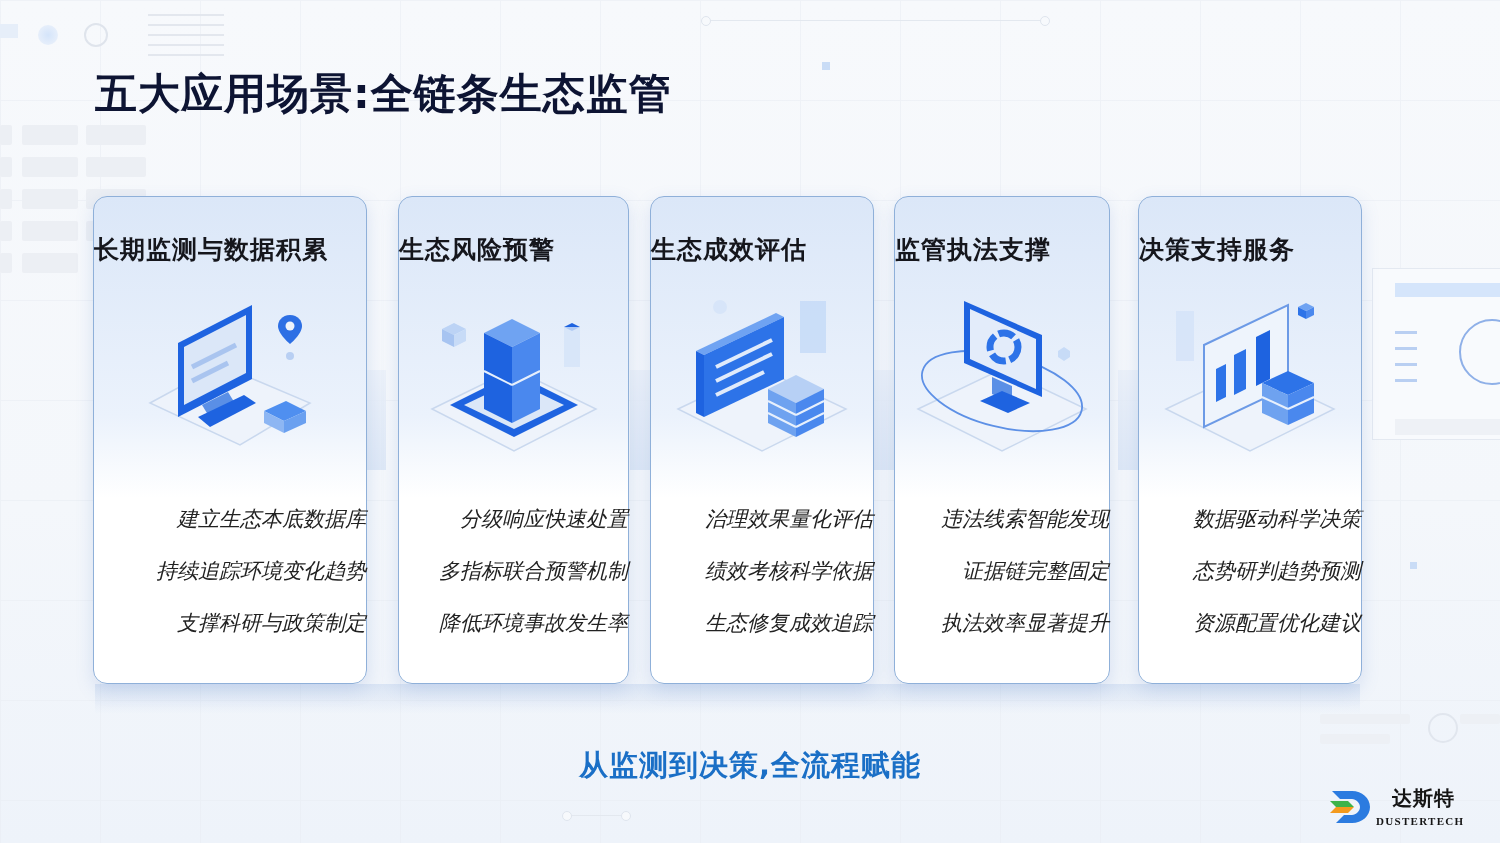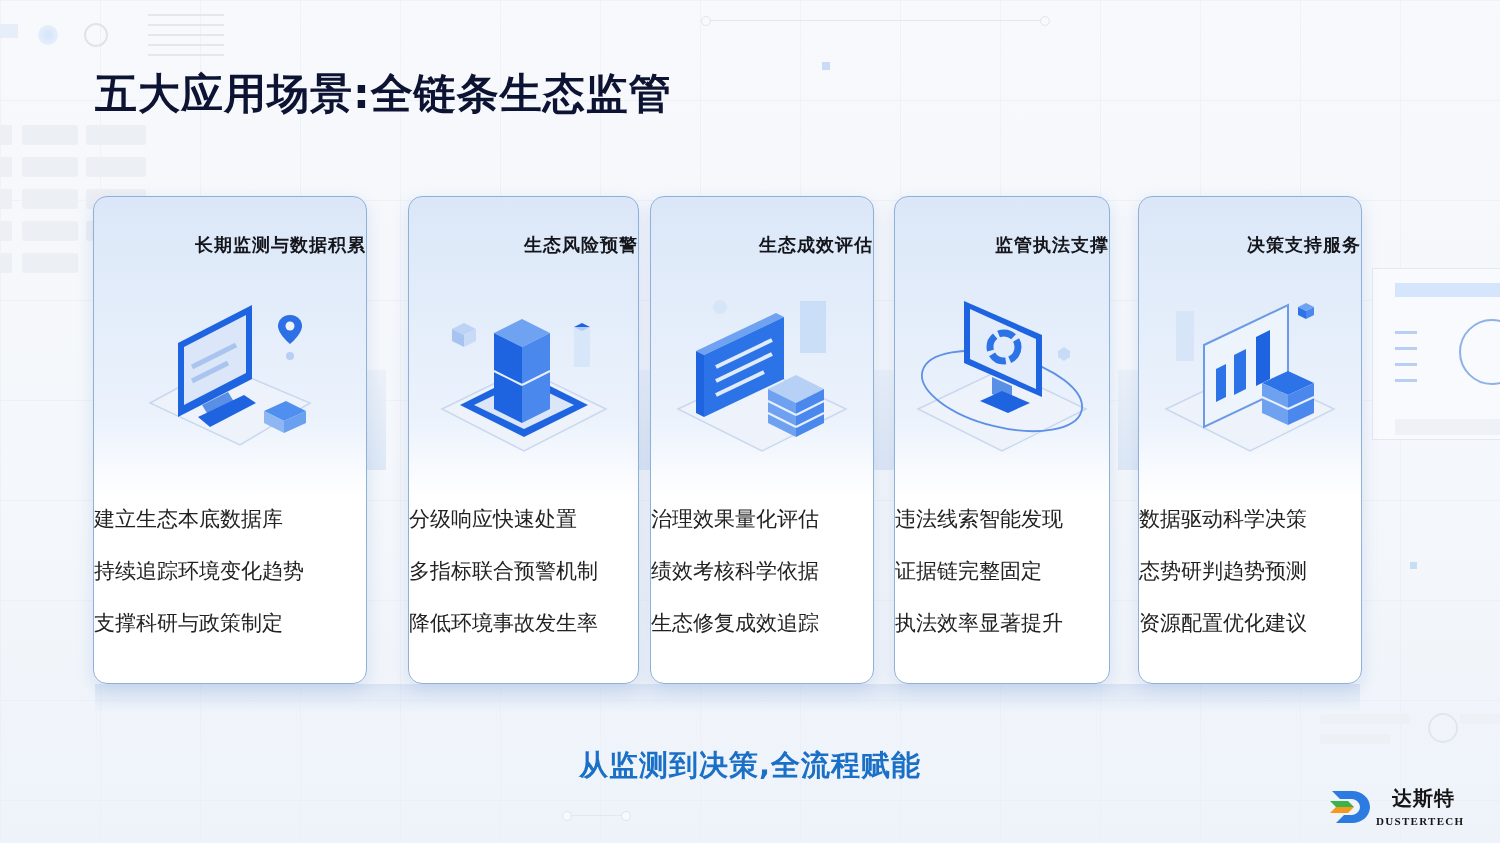--- a/index.html
+++ b/index.html
@@ -26,23 +26,23 @@
   .deco-bottom div{position:absolute;height:10px;background:#edf0f5;border-radius:2px;}
   .deco-ring{left:1428px;top:713px;width:26px;height:26px;border:2px solid #e1e6ee;border-radius:50%;}
   .node-line{position:absolute;height:1px;background:#e3e8ef;}
   .node{position:absolute;width:8px;height:8px;border:1px solid #dfe5ee;border-radius:50%;background:#f7f9fc;}
   .sq{position:absolute;width:8px;height:8px;background:#c9dcf6;}
 
   .title{position:absolute;left:95px;top:66px;font-size:42px;font-weight:bold;color:#0d1433;letter-spacing:1px;margin:0;}
   .card{position:absolute;top:196px;height:488px;border:1.5px solid #8fb0d9;border-radius:14px;
     background:linear-gradient(180deg,#dbe7f8 0%,#ebf2fc 45%,#ffffff 62%,#ffffff 100%);
     box-shadow:0 6px 18px rgba(90,130,200,.18);box-sizing:border-box;}
-  .card-title{position:absolute;left:0;right:0;top:36px;text-align:right;font-size:18px;font-weight:bold;color:#15161c;letter-spacing:1px;}
+  .card-title{position:absolute;left:0;right:0;top:36px;text-align:left;font-size:25px;font-weight:bold;color:#15161c;letter-spacing:1px;}
   .card-illus{position:absolute;left:50%;top:96px;width:180px;height:170px;transform:translateX(-50%);}
-  .card-items{position:absolute;left:0;right:0;top:296px;text-align:left;}
+  .card-items{position:absolute;left:0;right:0;top:296px;text-align:right;font-style:italic;}
   .card-item{font-size:21px;color:#222;line-height:52px;height:52px;}
   .shadow-bar{position:absolute;top:684px;left:95px;width:1265px;height:30px;background:linear-gradient(180deg,rgba(150,180,225,.25),rgba(150,180,225,0));}
   .connector{position:absolute;top:370px;width:20px;height:100px;background:linear-gradient(180deg,#eaf0f9,#d8e4f5);opacity:.8;}
 
   .tagline{position:absolute;left:0;width:1500px;top:746px;text-align:center;font-size:29px;font-weight:bold;color:#1a6fc6;letter-spacing:1px;}
   .logo{position:absolute;left:1328px;top:785px;width:150px;height:44px;}
   .logo-cn{position:absolute;left:64px;top:0px;font-size:20px;font-weight:bold;color:#151515;letter-spacing:1px;}
   .logo-en{position:absolute;left:48px;top:30px;font-size:11px;font-weight:bold;color:#151515;letter-spacing:1.3px;font-family:Liberation Serif, serif;}
 </style>
 </head>
@@ -129,21 +129,21 @@
       <circle cx="150" cy="63" r="4" fill="#b8cff3"></circle>
     </svg>
   </div>
   <div class="card-items">
     <div class="card-item">建立生态本底数据库</div>
     <div class="card-item">持续追踪环境变化趋势</div>
     <div class="card-item">支撑科研与政策制定</div>
   </div>
 </div>
 
-<div class="card" style="left:408px;width:231px">
+<div class="card" style="left:398px;width:231px">
   <div class="card-title">生态风险预警</div>
   <div class="card-illus">
     <svg viewBox="0 0 180 170" width="180" height="170">
       <polygon points="8,116 90,76 172,116 90,158" fill="#eef3fb" stroke="#c9d8ee" stroke-width="1.5"></polygon>
       <polygon points="26,112 90,80 154,112 90,144" fill="#1e63e0"></polygon>
       <polygon points="40,112 90,88 140,112 90,136" fill="#dbe7f8"></polygon>
       <polygon points="60,40 88,26 116,40 88,54" fill="#6fa3f2"></polygon>
       <polygon points="60,40 88,54 88,130 60,116" fill="#1e63e0"></polygon>
       <polygon points="88,54 116,40 116,116 88,130" fill="#4a88ee"></polygon>
       <line x1="60" y1="78" x2="88" y2="92" stroke="#e8f0fc" stroke-width="2"></line>

